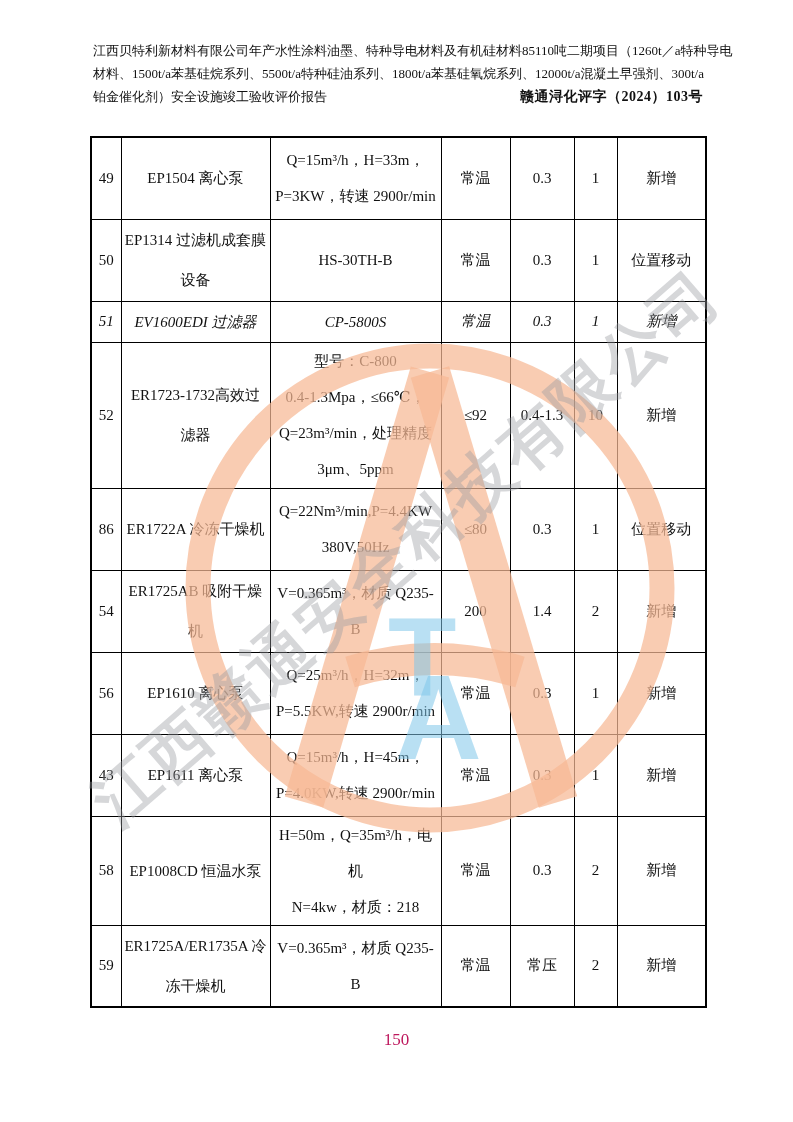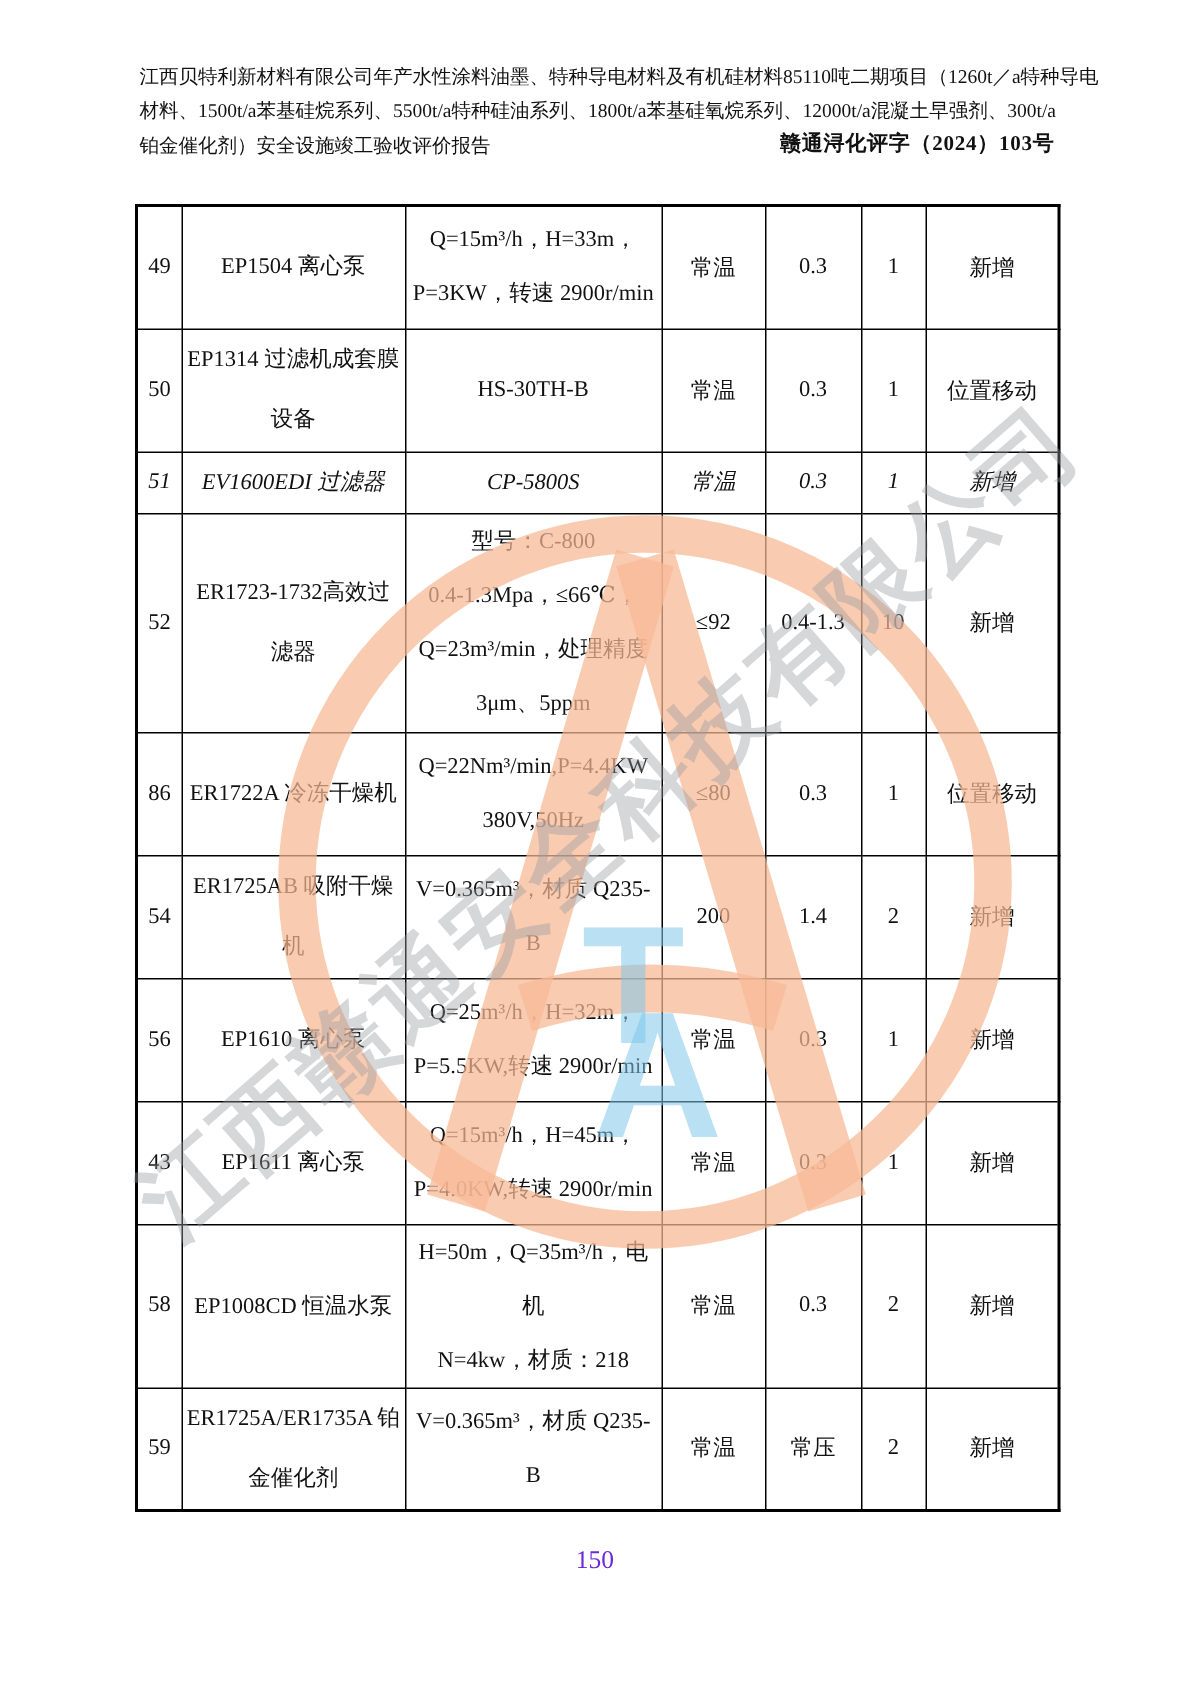--- a/index.html
+++ b/index.html
@@ -30,21 +30,21 @@
     border:1px solid #000;
     text-align:center;vertical-align:middle;
     padding:0 2px;overflow:hidden;
   }
   .equip-table{border:2px solid #000;}
   .cell-name{line-height:40px;}
   .cell-spec{white-space:pre-line;line-height:36px;}
   
   .page-number{
     position:absolute;left:0;top:1030px;width:100%;
-    text-align:center;font-size:17px;color:#6d28d9;
+    text-align:center;font-size:17px;color:#be185d;
   }
   
   .wm{position:absolute;inset:0;pointer-events:none;}
   .wm-svg{position:absolute;left:0;top:0;}
   .wm-company{
     position:absolute;left:103px;top:768px;
     transform:rotate(-41deg);transform-origin:0 50%;
     white-space:nowrap;
     font-size:64px;font-weight:bold;letter-spacing:3px;
     color:rgba(152,156,160,0.40);
@@ -167,21 +167,21 @@
           <td class="cell-name">EP1008CD 恒温水泵</td>
           <td class="cell-spec">H=50m，Q=35m³/h，电机
 N=4kw，材质：218</td>
           <td>常温</td>
           <td>0.3</td>
           <td>2</td>
           <td>新增</td>
         </tr>
         <tr style="height: 82px;">
           <td>59</td>
-          <td class="cell-name">ER1725A/ER1735A 铂金催化剂</td>
+          <td class="cell-name">ER1725A/ER1735A 冷冻干燥机</td>
           <td class="cell-spec">V=0.365m³，材质 Q235-B</td>
           <td>常温</td>
           <td>常压</td>
           <td>2</td>
           <td>新增</td>
         </tr>
       </tbody>
   </table>
 
   <div class="wm">

